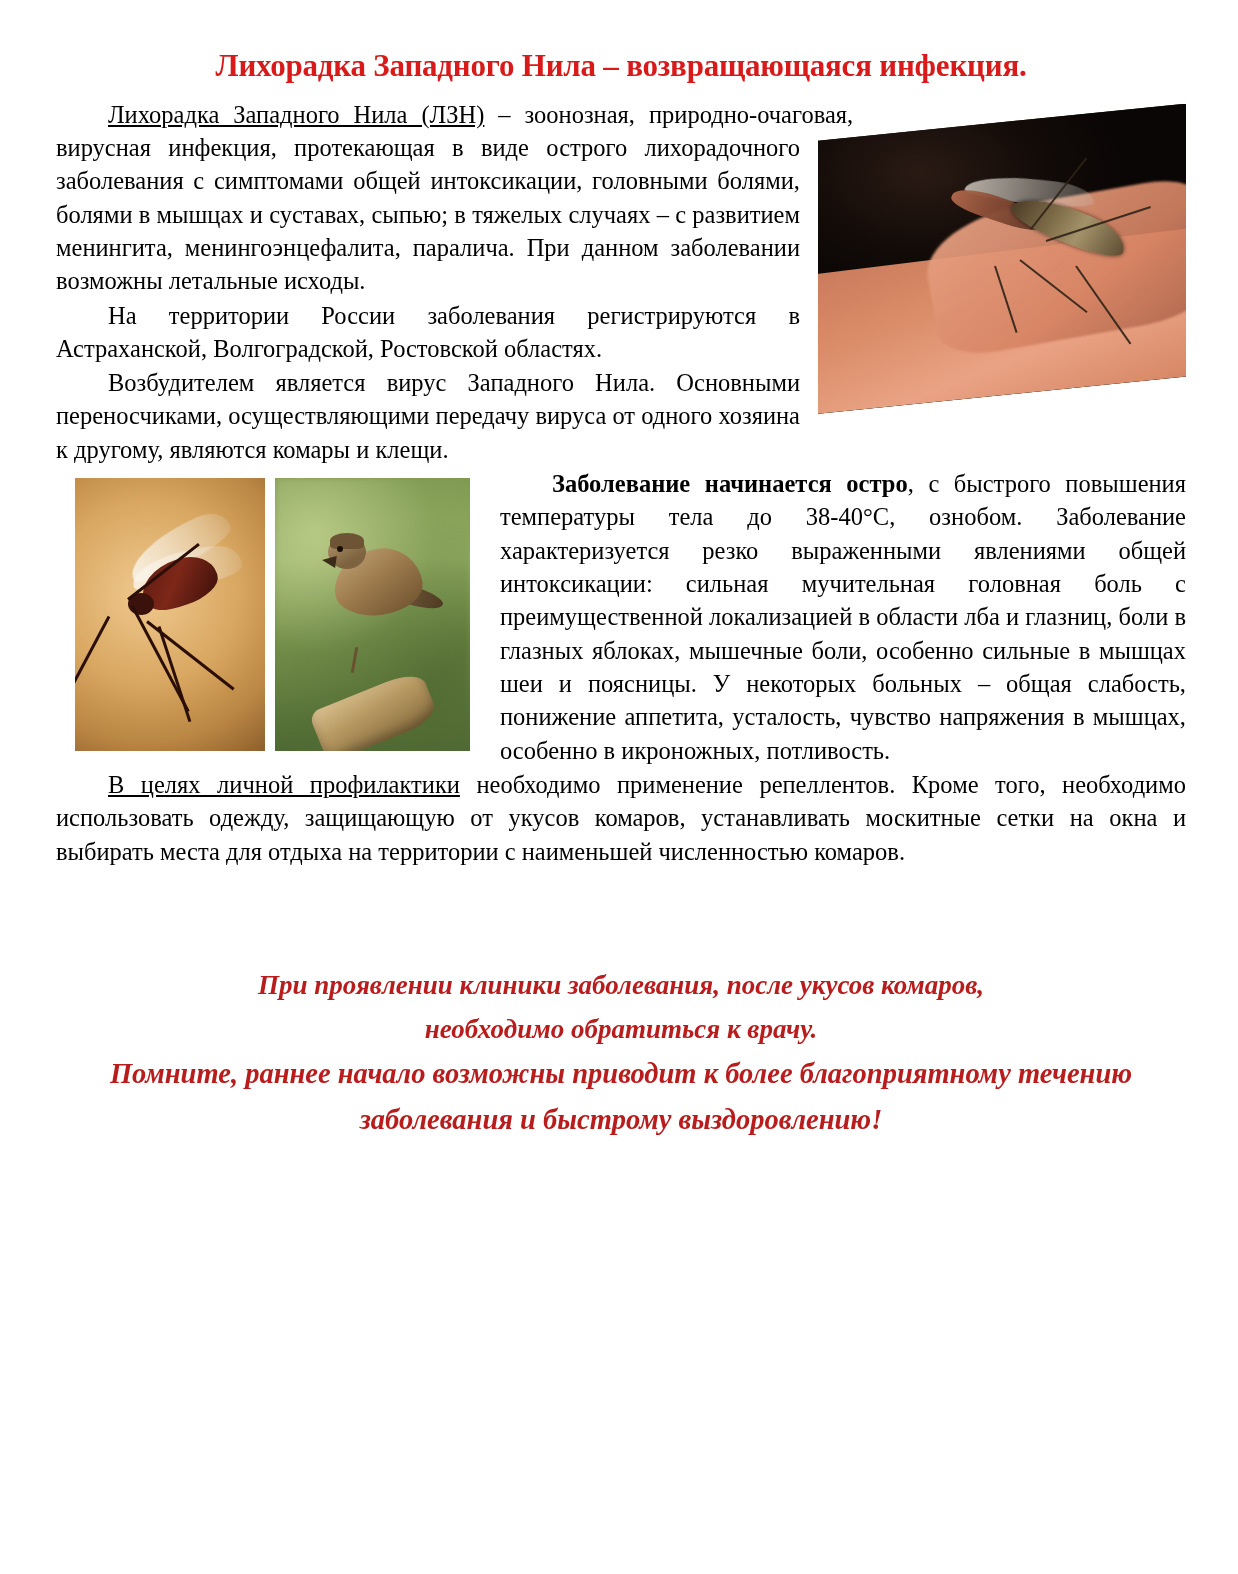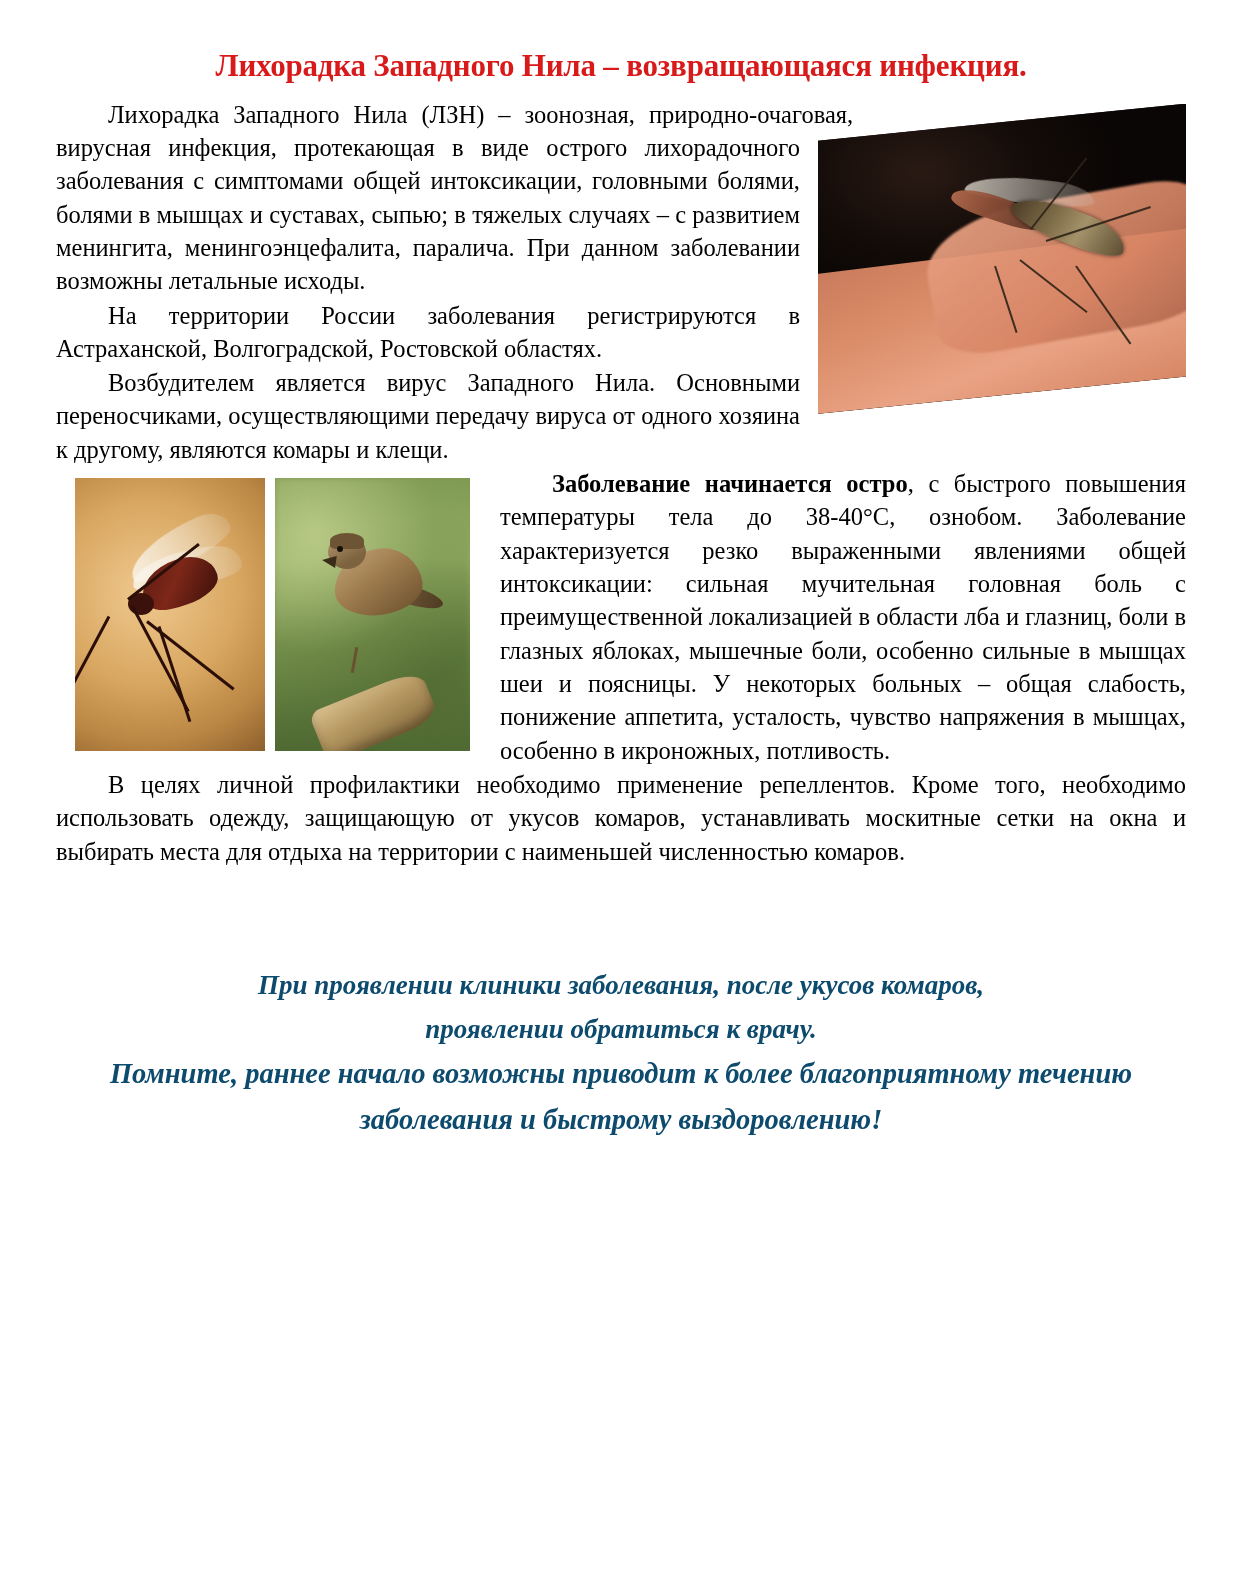--- a/index.html
+++ b/index.html
@@ -39,21 +39,21 @@
     line-height: 1.36;
     text-align: justify;
     text-justify: inter-word;
   }
 
   p.para {
     margin: 0 0 1px 0;
     text-indent: 52px;
   }
 
-  .u { }
+  .u { text-decoration: underline; }
   .b { font-weight: bold; }
 
   
   .img-mosquito-bite {
     float: right;
     width: 368px;
     height: 310px;
     margin: 6px 0 6px 18px;
     shape-outside: polygon(0% 12%, 100% 0%, 100% 88%, 0% 100%);
     position: relative;
@@ -271,21 +271,21 @@
     width: 3px;
     height: 26px;
     background: #6a512f;
     transform: rotate(10deg);
   }
 
   .footer-note {
     clear: both;
     margin-top: 96px;
     text-align: center;
-    color: #0c4a6e;
+    color: #b91c1c;
     font-weight: bold;
     font-style: italic;
     font-size: 27px;
     line-height: 1.62;
   }
   .footer-note .line2 { display: block; }
   .footer-note .strong-line {
     font-size: 28.5px;
   }
 </style>
@@ -347,18 +347,18 @@
 
 
     <p class="para"><span class="b">Заболевание начинается остро</span><span>, с быстрого повышения температуры тела до 38-40°С, ознобом. Заболевание характеризуется резко выраженными явлениями общей интоксикации: сильная мучительная головная боль с преимущественной локализацией в области лба и глазниц, боли в глазных яблоках, мышечные боли, особенно сильные в мышцах шеи и поясницы. У некоторых больных – общая слабость, понижение аппетита, усталость, чувство напряжения в мышцах, особенно в икроножных, потливость.</span></p>
 
     <p class="para"><span class="u">В целях личной профилактики</span><span> необходимо применение репеллентов. Кроме того, необходимо использовать одежду, защищающую от укусов комаров, устанавливать москитные сетки на окна и выбирать места для отдыха на территории с наименьшей численностью комаров.</span></p>
 
   </div>
 
   <div class="footer-note">
     <span class="line2">При проявлении клиники заболевания, после укусов комаров,</span>
-    <span class="line2">проявлении обратиться к врачу.</span>
+    <span class="line2">необходимо обратиться к врачу.</span>
     <span class="line2 strong-line">Помните, раннее начало возможны приводит к более благоприятному течению</span>
     <span class="line2 strong-line">заболевания и быстрому выздоровлению!</span>
   </div>
 
 </div>
 
 </body></html>

